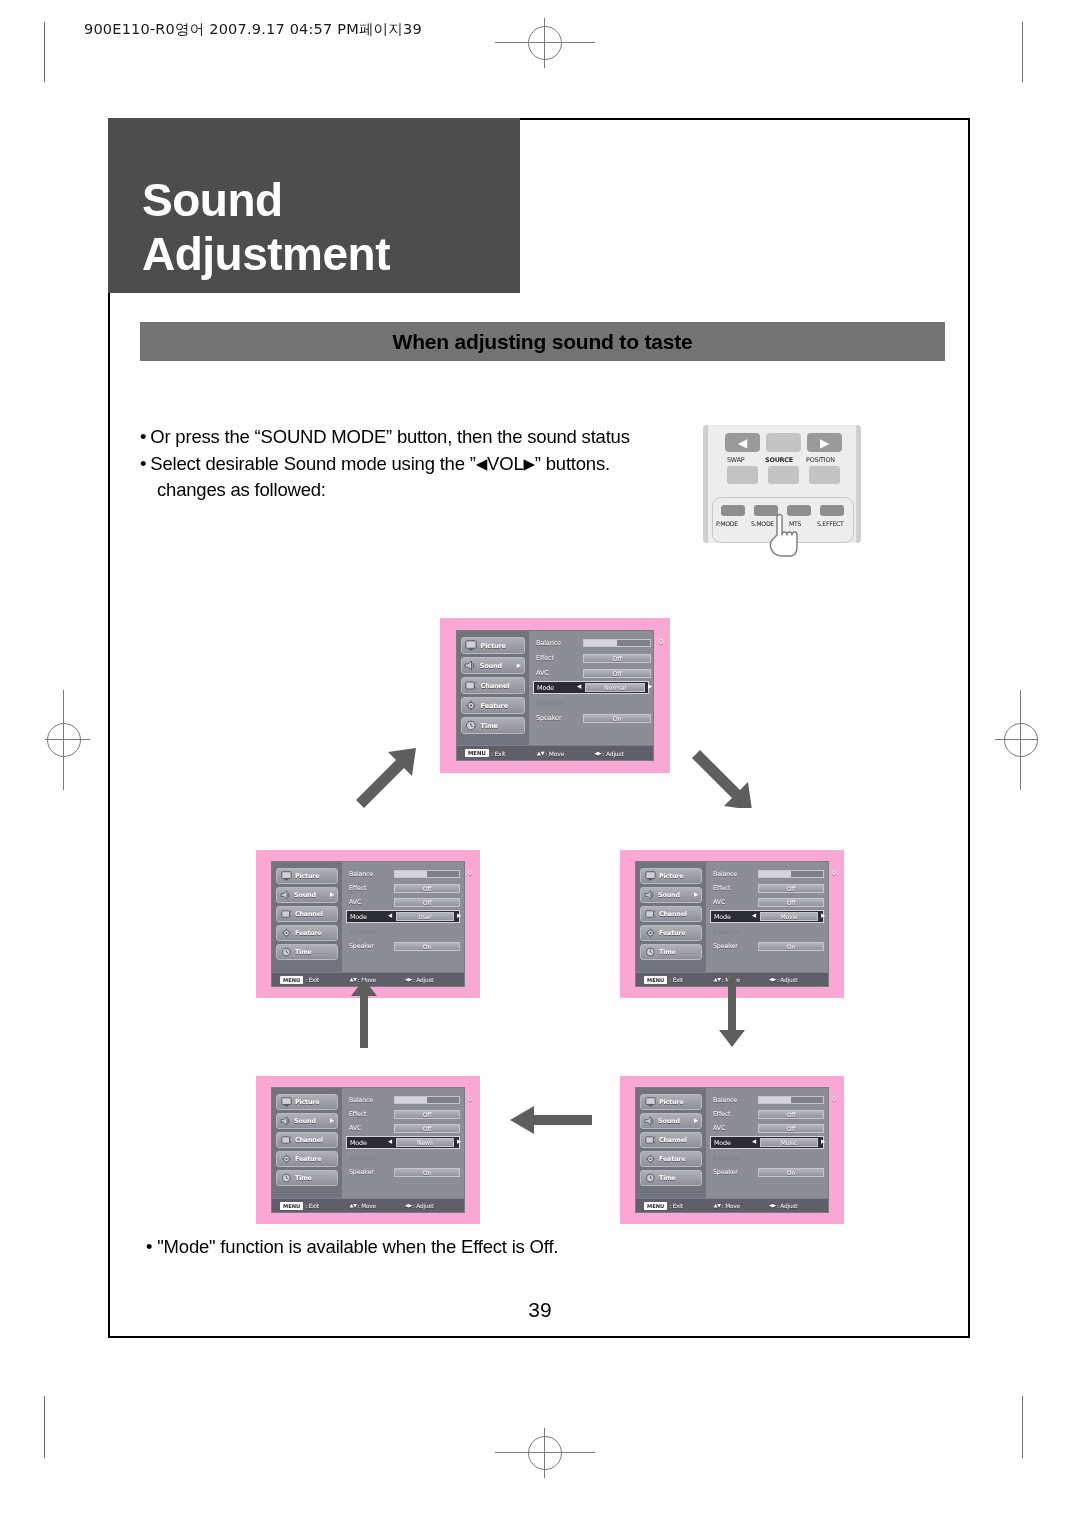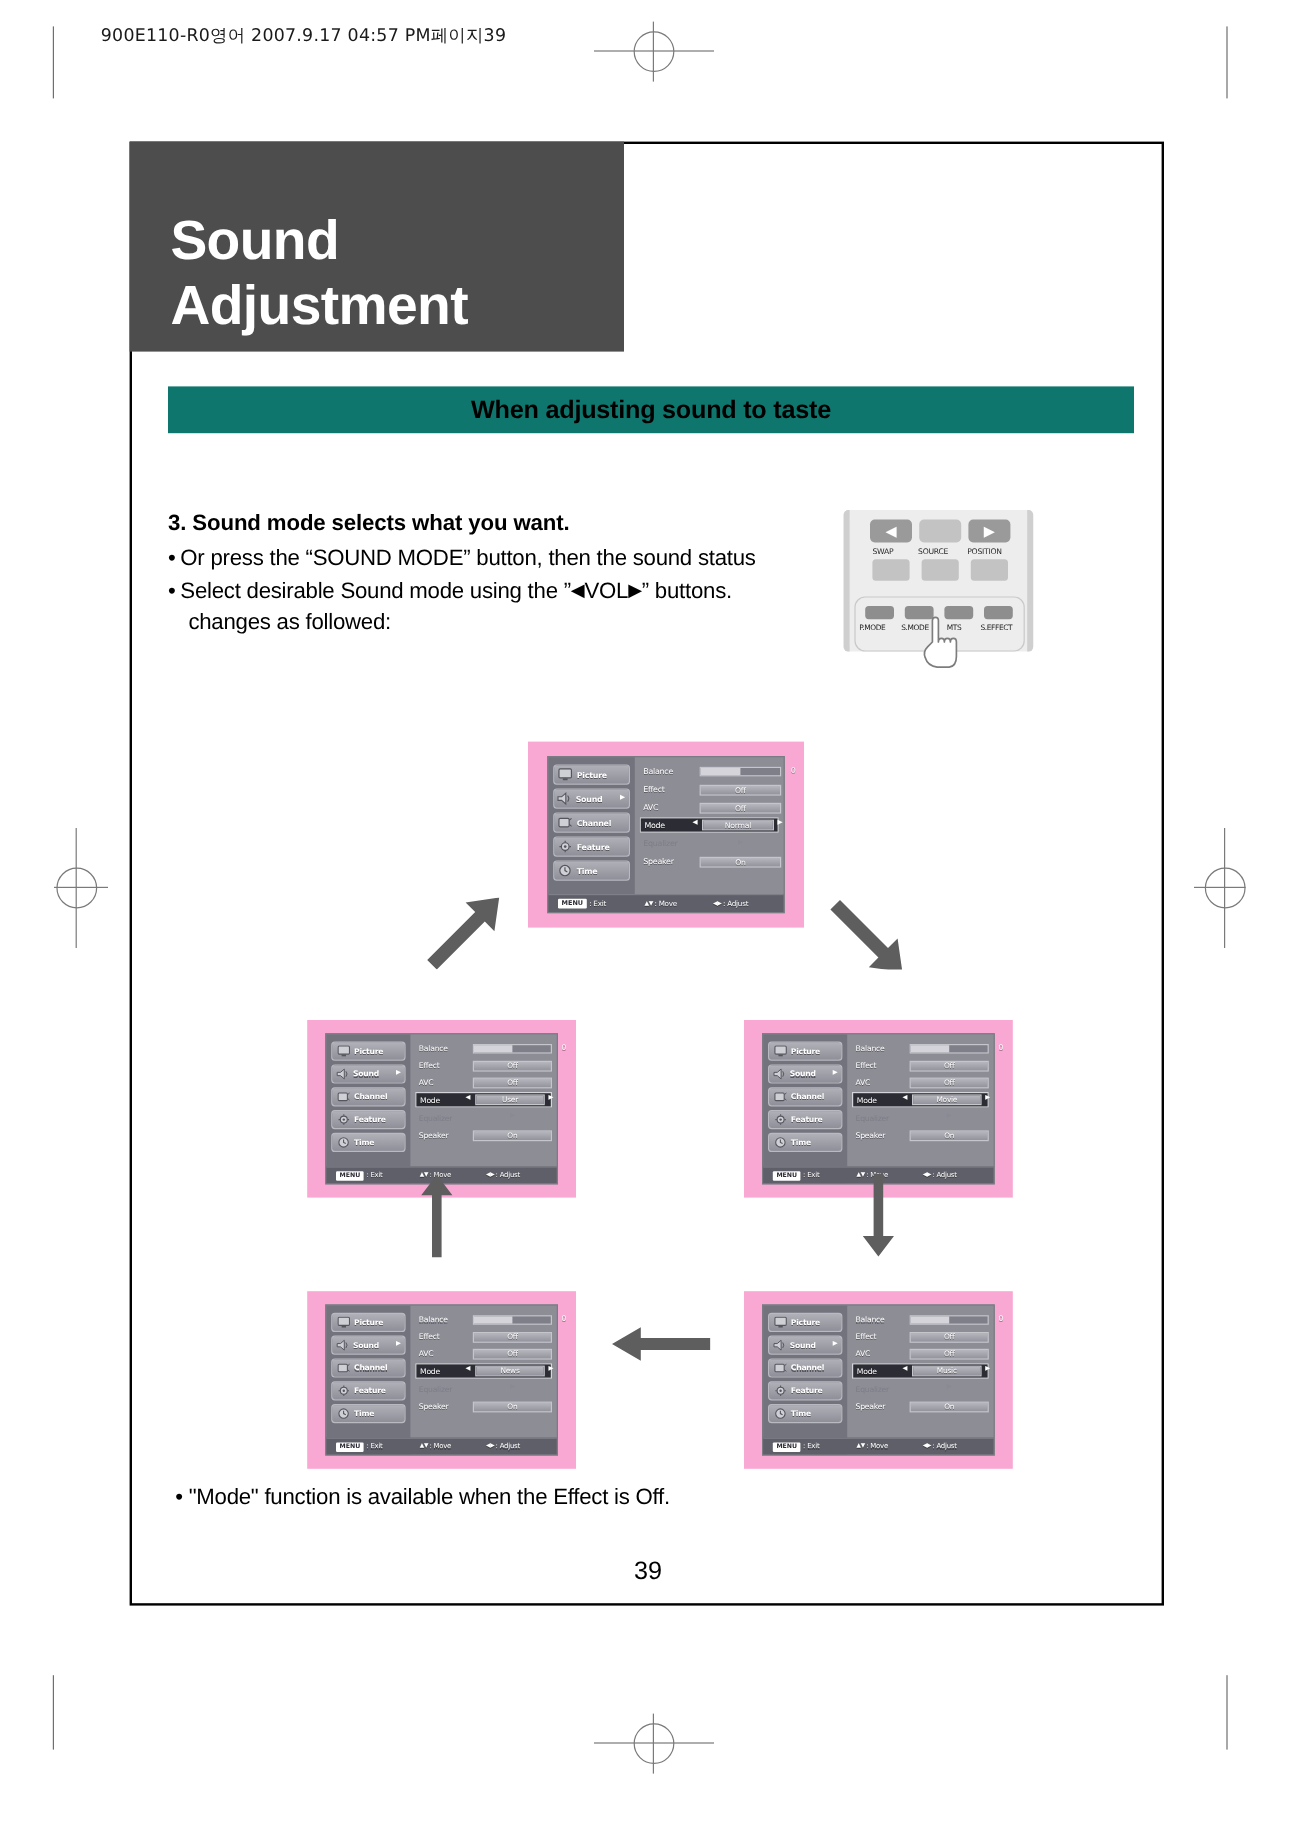--- a/index.html
+++ b/index.html
@@ -63,21 +63,21 @@
     font-weight: bold;
     letter-spacing: -0.5px;
     font-family: "Liberation Sans", sans-serif;
   }
 
   
   .subtitle-bar {
     position: absolute;
     left: 140px; top: 322px;
     width: 805px; height: 39px;
-    background: #0f766e;
+    background: #737373;
     display: flex; align-items: center; justify-content: center;
   }
   .subtitle-bar span {
     font-size: 21px; font-weight: bold; color: #000;
     letter-spacing: -0.2px;
   }
 
   
   .instructions {
     position: absolute;
@@ -309,21 +309,20 @@
 
 <div class="title-block">
   <h1>Sound Adjustment</h1>
 </div>
 
 <div class="subtitle-bar">
   <span>When adjusting sound to taste</span>
 </div>
 
 <div class="instructions">
-  <p class="step-head">3. Sound mode selects what you want.</p>
   <p class="bullet">
     <span class="b">•</span><span>Or press the “SOUND MODE” button, then the sound status</span>
   </p>
   <p class="bullet">
     <span class="b">•</span><span>Select desirable Sound mode using the ”</span><span class="arrow-gl">◀</span><span>VOL</span><span class="arrow-gl">▶</span><span>” buttons.</span>
   </p>
   <p class="bullet cont">changes as followed:</p>
 </div>
 
 <div class="remote">
@@ -332,21 +331,21 @@
 
   <div class="rm-dirbtn" style="left:22px; top:8px;">
     <span class="tri">◀</span>
   </div>
   <div class="rm-midbtn" style="left:63px; top:8px;"></div>
   <div class="rm-dirbtn" style="left:104px; top:8px;">
     <span class="tri">▶</span>
   </div>
 
   <div class="rm-lbl" style="left:24px; top:31px;">SWAP</div>
-  <div class="rm-lbl" style="left:62px; top:31px;">SOURCE</div>
+  <div class="rm-lbl" style="left:62px; top:31px;font-weight:bold;">SOURCE</div>
   <div class="rm-lbl" style="left:103px; top:31px;">POSITION</div>
 
   <div class="rm-sqbtn" style="left:24px; top:41px;"></div>
   <div class="rm-sqbtn" style="left:65px; top:41px;"></div>
   <div class="rm-sqbtn" style="left:106px; top:41px;"></div>
 
   <div class="rm-group">
     <div class="rm-smbtn" style="left:8px; top:7px;"></div>
     <div class="rm-smbtn" style="left:41px; top:7px;"></div>
     <div class="rm-smbtn" style="left:74px; top:7px;"></div>

